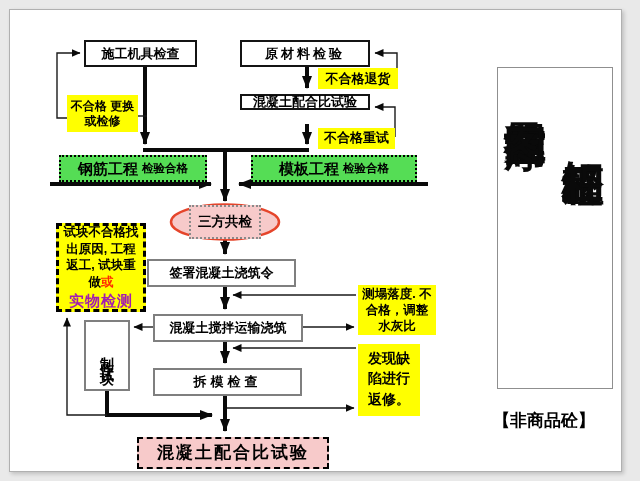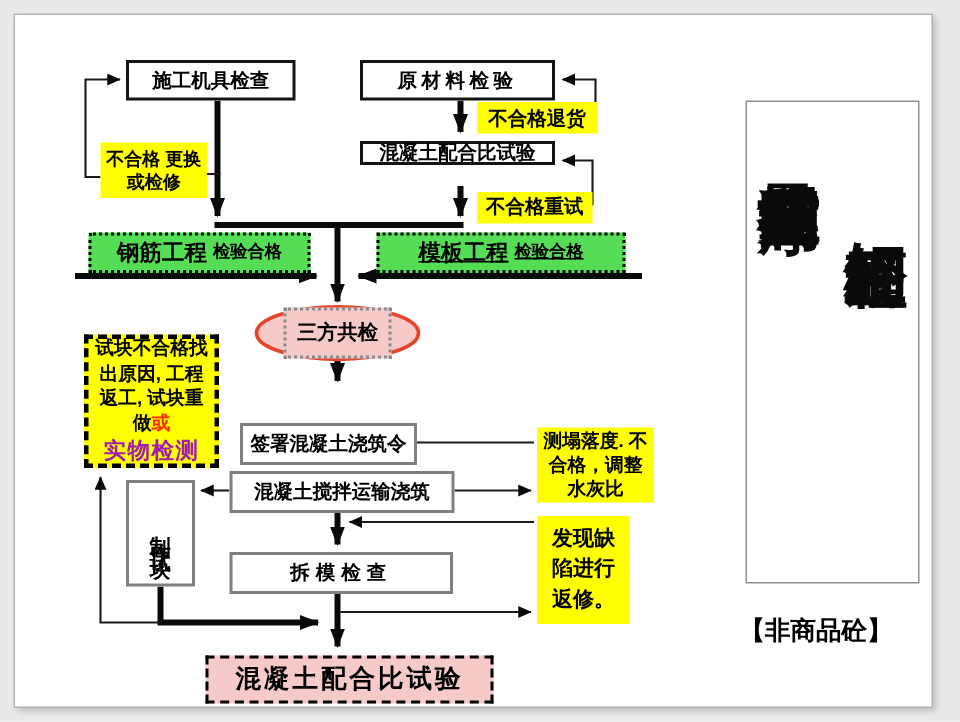--- a/index.html
+++ b/index.html
@@ -89,33 +89,33 @@
 
   <div class="node ylabel" style="left:318px;top:128px;width:77px;height:21px;font-family:Liberation Mono, monospace;">不合格重试</div>
 
   <div class="node ylabel" style="left:67px;top:95px;width:71px;height:37px;font-size:12px;padding:1px 2px;">不合格 更换或检修</div>
 
   <div class="node gbox" style="left:59px;top:155px;width:148px;height:27px;">
     <span>钢筋工程</span>
     <span class="sub">检验合格</span>
   </div>
 
-  <div class="node gbox" style="left:251px;top:155px;width:166px;height:27px;text-decoration:underline;">
+  <div class="node gbox" style="left:251px;top:155px;width:166px;height:27px;">
     <span>模板工程</span>
     <span class="sub">检验合格</span>
   </div>
 
   <div class="node jointrect" style="left:189px;top:205px;width:72px;height:34px;">三方共检</div>
 
   <div class="node dashbox" style="left:56px;top:223px;width:90px;height:89px;">
     <span class="wrap"><span>试块不合格找出原因, 工程返工, 试块重做</span><span class="or">或</span></span>
     <span class="emph">实物检测</span>
   </div>
 
-  <div class="node box gray" style="left:160px;top:259px;width:118px;height:28px;margin-top:23px;">签署混凝土浇筑令</div>
+  <div class="node box gray" style="left:147px;top:259px;width:149px;height:28px;">签署混凝土浇筑令</div>
 
   <div class="node box gray" style="left:153px;top:314px;width:150px;height:28px;">混凝土搅拌运输浇筑</div>
 
   <div class="node ylabel" style="left:358px;top:285px;width:78px;height:50px;font-size:12.5px;line-height:1.3;padding:1px 3px;">测塌落度. 不合格，调整水灰比</div>
 
   <div class="node box gray vtext" style="left:84px;top:320px;width:46px;height:71px;">制作试块</div>
 
   <div class="node ylabel" style="left:358px;top:344px;width:62px;height:72px;font-size:14px;line-height:1.45;align-items:flex-start;padding:4px 6px;">发现缺陷进行返修。</div>
 
   <div class="node box gray" style="left:153px;top:368px;width:149px;height:28px;letter-spacing:4px;">拆模检查</div>

